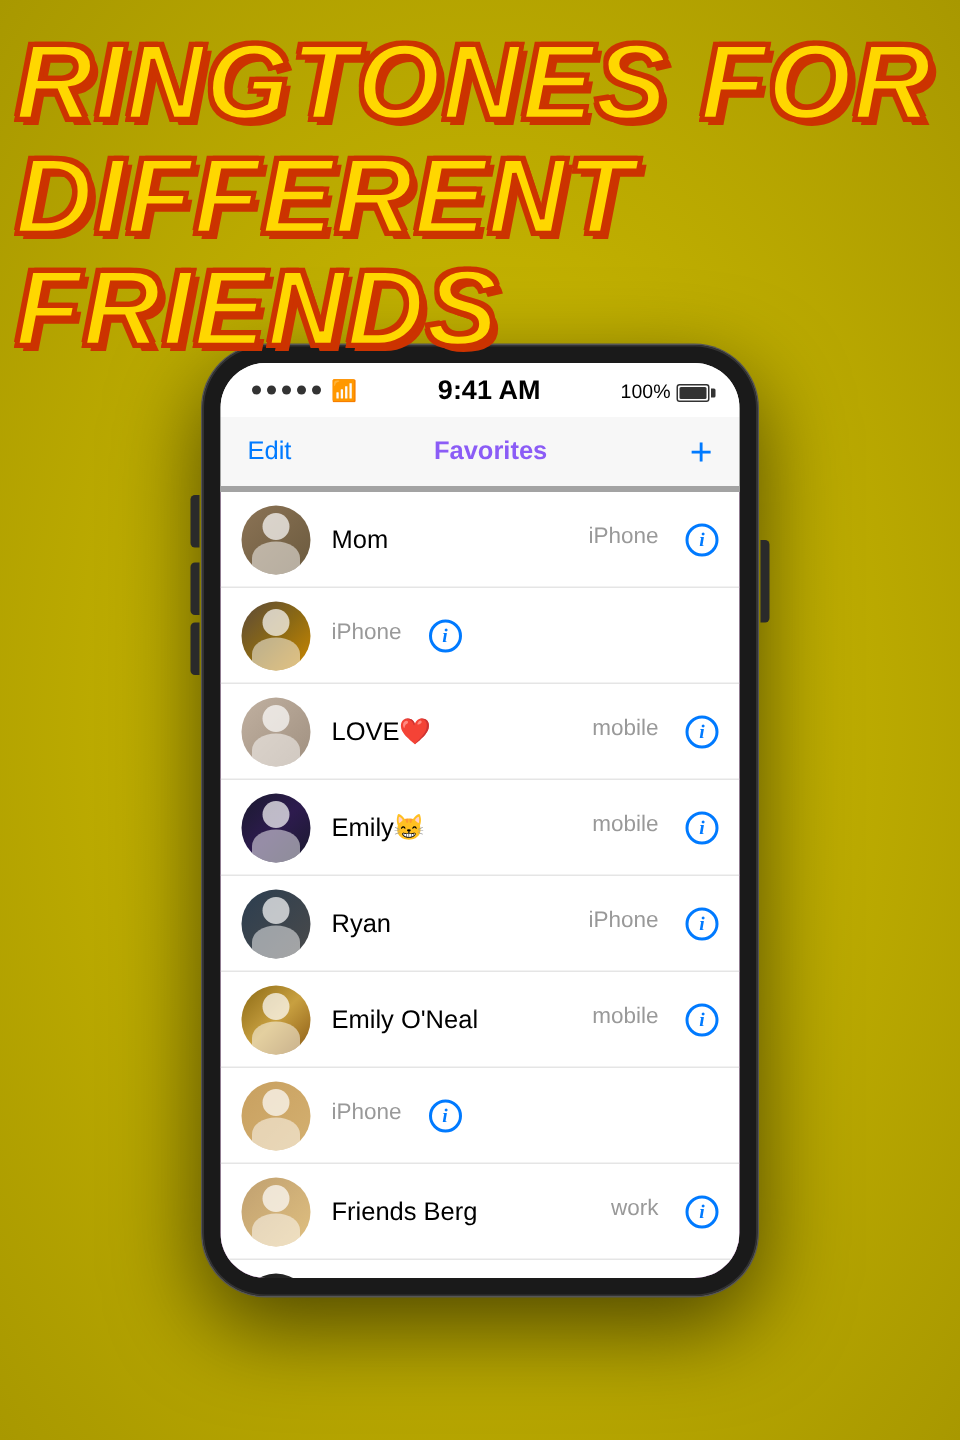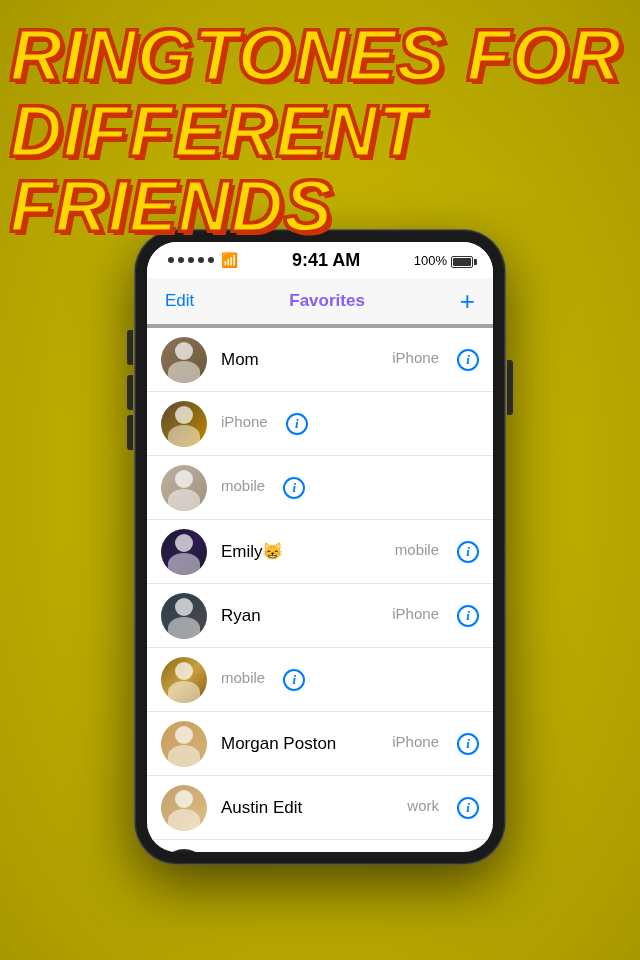--- a/index.html
+++ b/index.html
@@ -372,20 +372,23 @@
               <div class="info-btn">i</div>
             </div>
           </div>
           <div class="contact-row">
             <div class="avatar avatar-love">
               <div class="avatar-inner">
                 <div class="person-head"></div>
                 <div class="person-body"></div>
               </div>
             </div>
+            <div class="contact-info">
+              <span class="contact-name">LOVE❤️</span>
+            </div>
             <div class="contact-right">
               <span class="contact-type">mobile</span>
               <div class="info-btn">i</div>
             </div>
           </div>
           <div class="contact-row">
             <div class="avatar avatar-bestie">
               <div class="avatar-inner">
                 <div class="person-head"></div>
                 <div class="person-body"></div>
@@ -414,49 +417,49 @@
               <div class="info-btn">i</div>
             </div>
           </div>
           <div class="contact-row">
             <div class="avatar avatar-emily">
               <div class="avatar-inner">
                 <div class="person-head"></div>
                 <div class="person-body"></div>
               </div>
             </div>
+            <div class="contact-info">
+              <span class="contact-name">Emily O'Neal</span>
+            </div>
             <div class="contact-right">
               <span class="contact-type">mobile</span>
               <div class="info-btn">i</div>
             </div>
           </div>
           <div class="contact-row">
             <div class="avatar avatar-morgan">
               <div class="avatar-inner">
                 <div class="person-head"></div>
                 <div class="person-body"></div>
               </div>
             </div>
-            <div class="contact-info">
-              <span class="contact-name">Morgan Poston</span>
-            </div>
             <div class="contact-right">
               <span class="contact-type">iPhone</span>
               <div class="info-btn">i</div>
             </div>
           </div>
           <div class="contact-row">
             <div class="avatar avatar-austin">
               <div class="avatar-inner">
                 <div class="person-head"></div>
                 <div class="person-body"></div>
               </div>
             </div>
             <div class="contact-info">
-              <span class="contact-name">Austin Edit</span>
+              <span class="contact-name">Friends Berg</span>
             </div>
             <div class="contact-right">
               <span class="contact-type">work</span>
               <div class="info-btn">i</div>
             </div>
           </div>
           <div class="contact-row">
             <div class="avatar avatar-michelle">
               <div class="avatar-inner"></div>
             </div>

